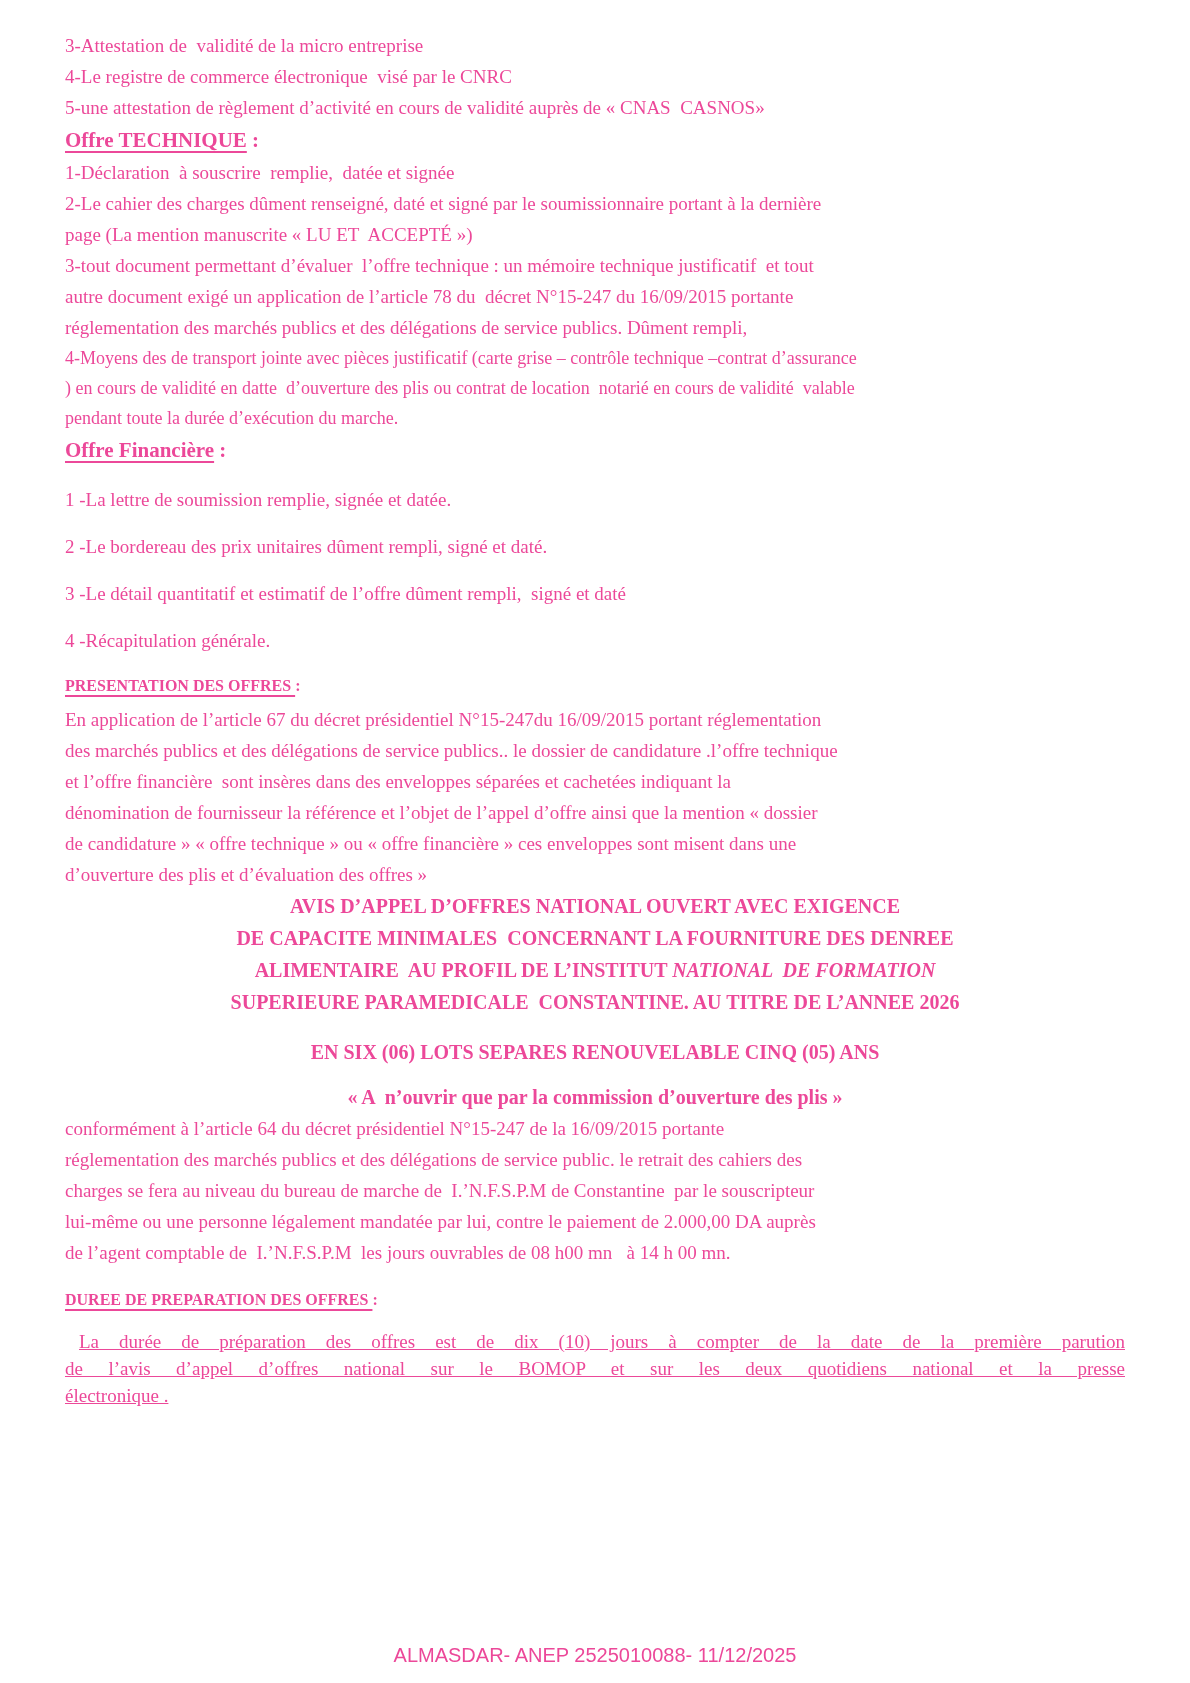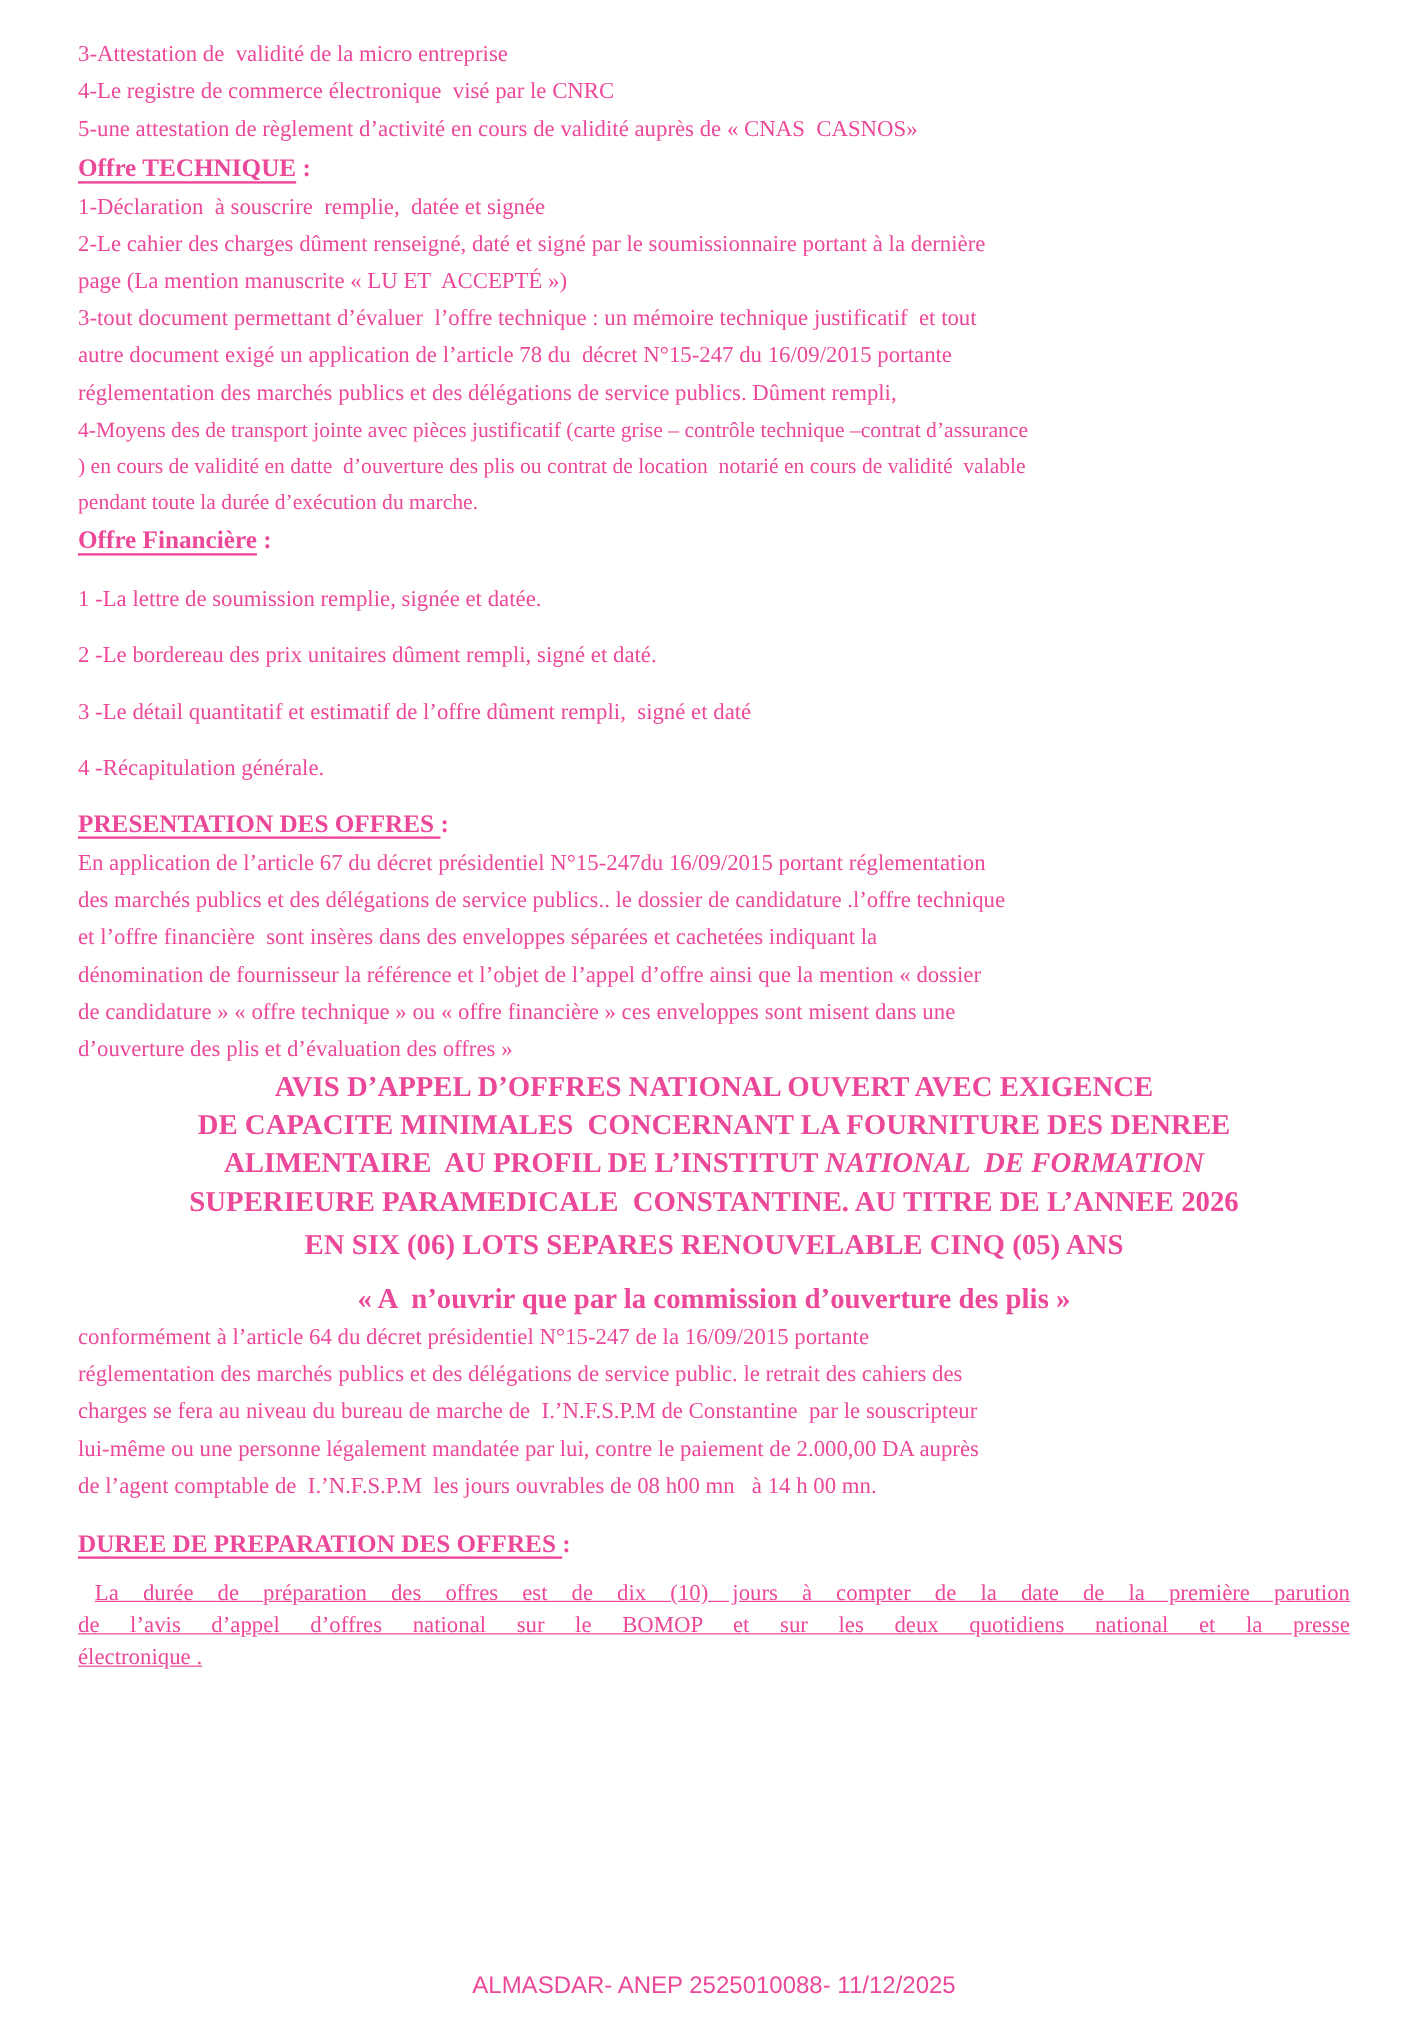--- a/index.html
+++ b/index.html
@@ -9,28 +9,28 @@
     margin: 0 auto;
     background: #ffffff; color: #ec4899;
     font-family: "Liberation Serif", "DejaVu Serif", serif;
     font-size: 19px;
     padding: 30px 65px 0 65px;
     position: relative; overflow: hidden;
   }
   .t-line { white-space: pre; line-height: 31px; }
   .small-line { font-size: 18px; line-height: 30px; }
   .heading-sub { font-weight: 700; font-size: 21px; line-height: 34px; white-space: pre; }
-  .heading-main { font-weight: 700; font-size: 21px; line-height: 36px; white-space: pre; }
+  .heading-main { font-weight: 700; font-size: 16px; line-height: 36px; white-space: pre; }
   .underline { text-decoration: underline; text-decoration-thickness: 2px; text-underline-offset: 4px; }
   .fin-item { margin-top: 16px; }
   .fin-first { margin-top: 17px; }
   .sec-presentation-heading { margin-top: 12px; }
-  .title-line { font-weight: 700; font-size: 24px; line-height: 32px; text-align: center; white-space: pre; }
+  .title-line { font-weight: 700; font-size: 20px; line-height: 32px; text-align: center; white-space: pre; }
   .italic { font-style: italic; }
-  .lots-line { margin-top: 4px; }
+  .lots-line { margin-top: 18px; }
   .mention-line { margin-top: 13px; }
   .sec-retrait-heading { margin-top: 8px; }
   .sec-duree-heading { margin-top: 14px; }
   .duree-para { margin-top: 10px; text-decoration: underline; }
   .duree-line { line-height: 27px; }
   .justify-line {
     white-space: normal;
     text-align: justify;
     text-align-last: justify;
     line-height: 27px;

